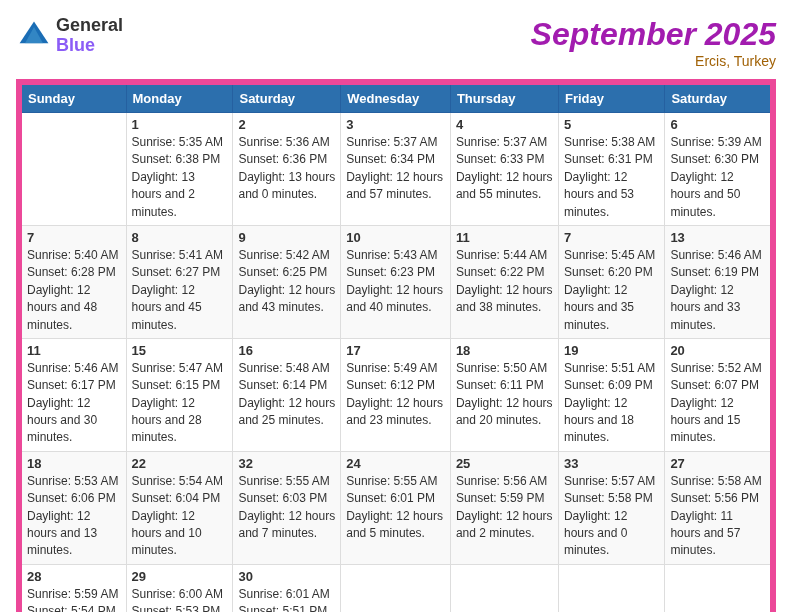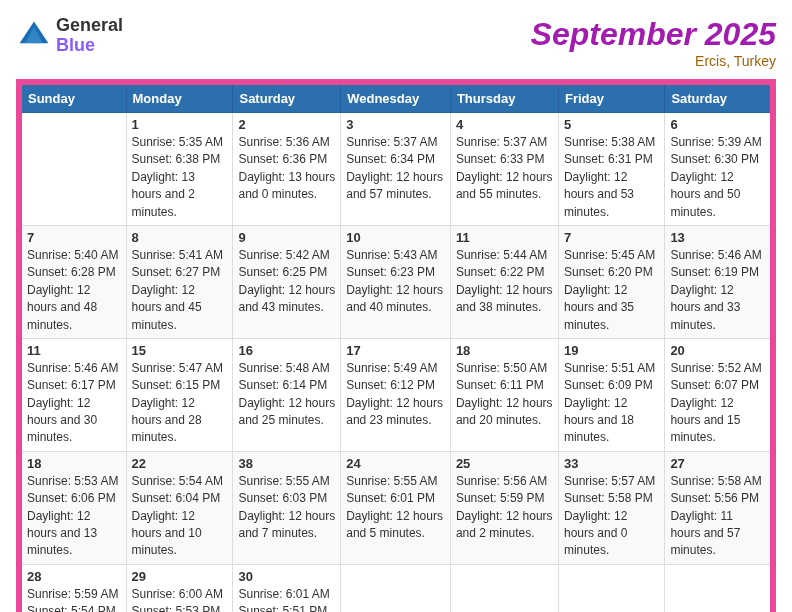--- a/index.html
+++ b/index.html
@@ -209,21 +209,21 @@
       <tr>
         <td>
           <div class="day-number">18</div>
           <div class="day-info">Sunrise: 5:53 AM<br>Sunset: 6:06 PM<br>Daylight: 12 hours and 13 minutes.</div>
         </td>
         <td>
           <div class="day-number">22</div>
           <div class="day-info">Sunrise: 5:54 AM<br>Sunset: 6:04 PM<br>Daylight: 12 hours and 10 minutes.</div>
         </td>
         <td>
-          <div class="day-number">38</div>
+          <div class="day-number">32</div>
           <div class="day-info">Sunrise: 5:55 AM<br>Sunset: 6:03 PM<br>Daylight: 12 hours and 7 minutes.</div>
         </td>
         <td>
           <div class="day-number">24</div>
           <div class="day-info">Sunrise: 5:55 AM<br>Sunset: 6:01 PM<br>Daylight: 12 hours and 5 minutes.</div>
         </td>
         <td>
           <div class="day-number">25</div>
           <div class="day-info">Sunrise: 5:56 AM<br>Sunset: 5:59 PM<br>Daylight: 12 hours and 2 minutes.</div>
         </td>

